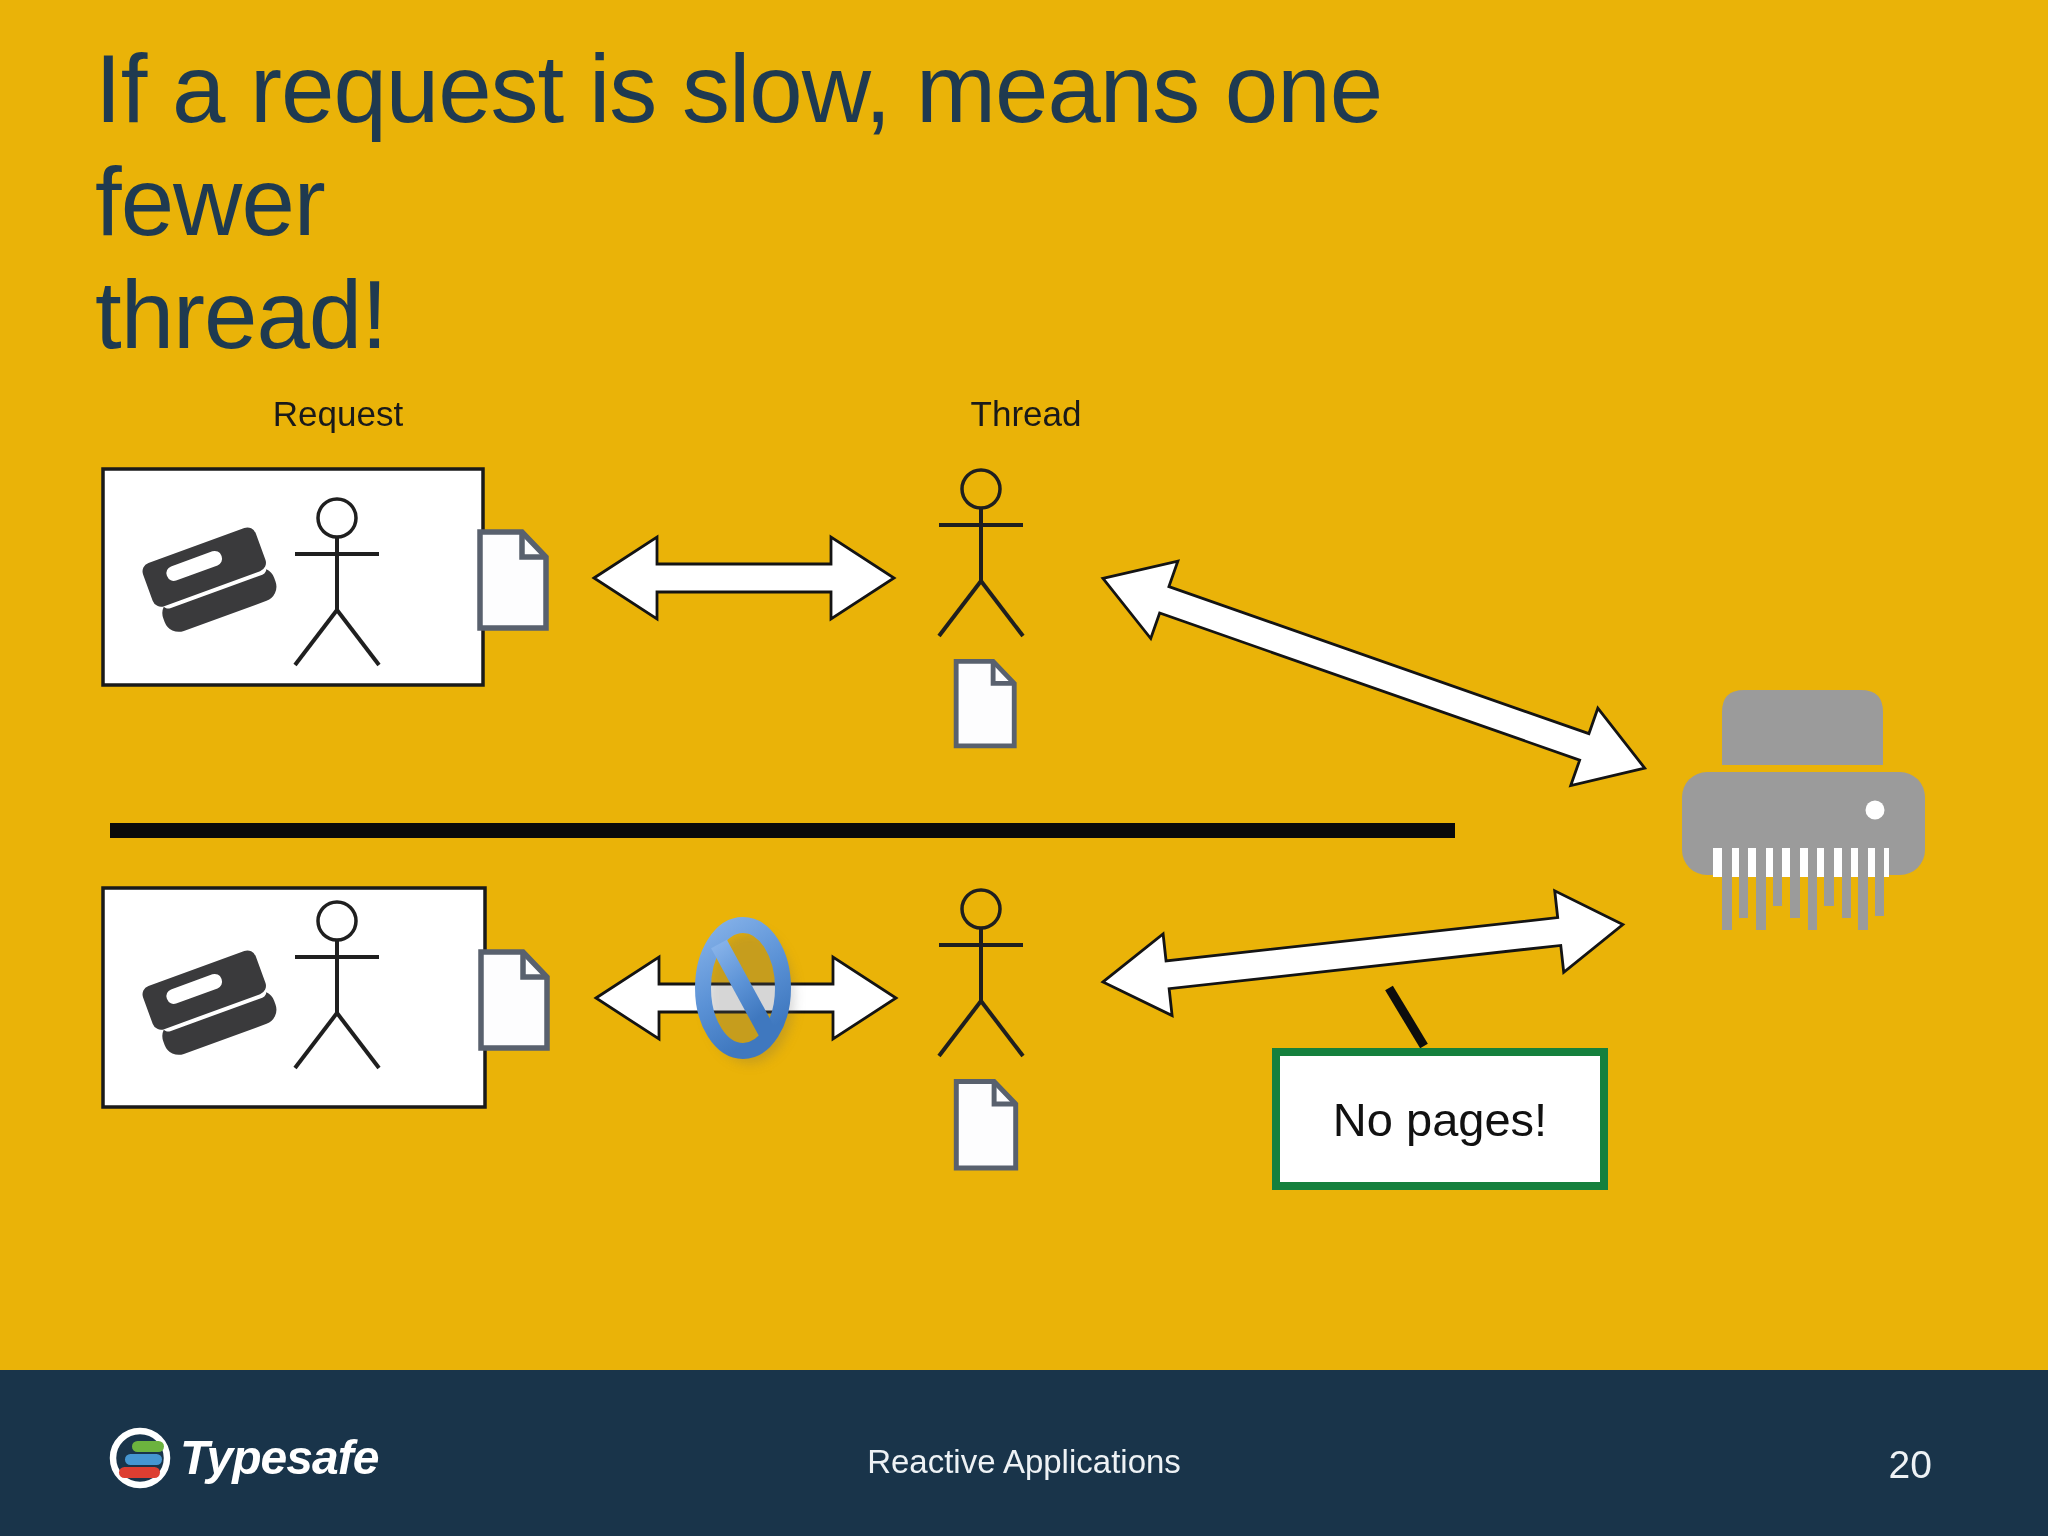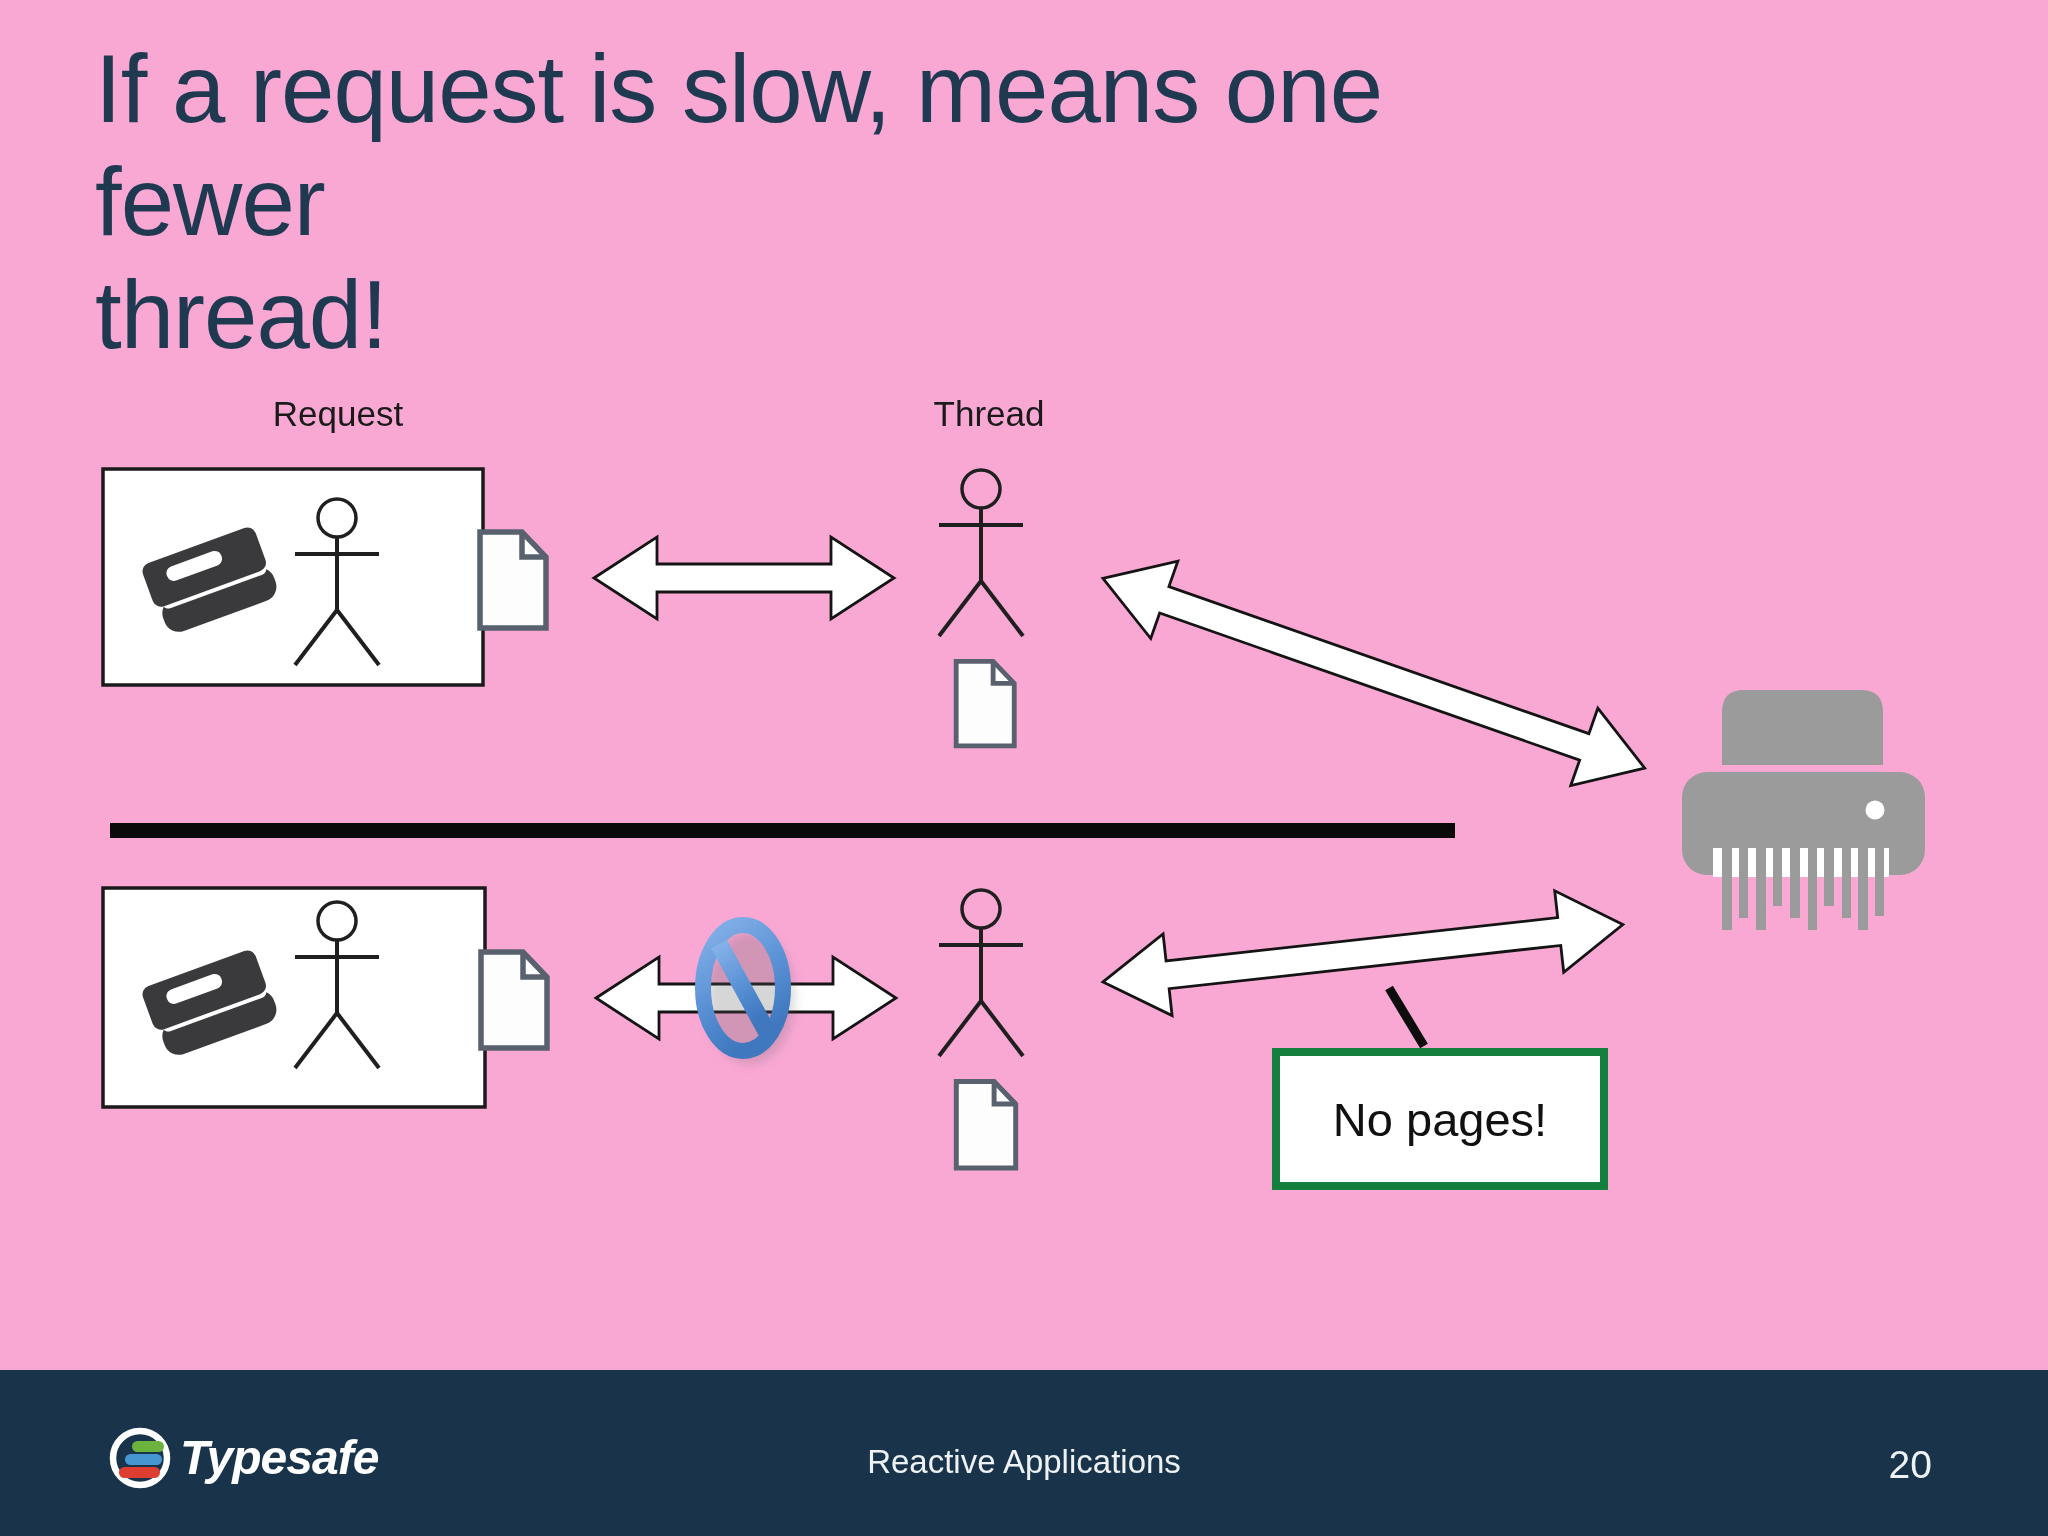--- a/index.html
+++ b/index.html
@@ -9,34 +9,34 @@
     --line-black: #111111;
     --shredder-gray: #9b9b9b;
     --accent-blue: #4c87cb;
     --logo-green: #6cb33e;
     --logo-blue: #4596d1;
     --logo-red: #dd3e31;
   }
   html,body { margin:0; padding:0; background:#e8e8e8; }
   .slide {
     position:relative; width:2048px; height:1536px;
-    background:#f9a8d4; overflow:hidden;
+    background:#eab308; overflow:hidden;
     font-family:"Liberation Sans","DejaVu Sans",sans-serif;
   }
   .slide-title {
     position:absolute; left:95px; top:32px; width:1420px;
     font-size:96px; line-height:113px; letter-spacing:-1px;
     color:var(--title-color); font-weight:400;
   }
   .col-label {
     position:absolute; top:394px; width:320px; text-align:center;
     font-size:35px; color:var(--label-color); font-weight:400;
   }
   .col-label.request { left:178px; }
-  .col-label.thread  { left:829px; }
+  .col-label.thread  { left:866px; }
   .col-label.core    { left:1645px; top:396px; }
   .diagram-svg { position:absolute; left:0; top:0; }
   .no-pages-box {
     position:absolute; left:1272px; top:1048px; width:336px; height:142px;
     background:#ffffff; border:8px solid #15803d; box-sizing:border-box;
     display:flex; align-items:center; justify-content:center;
     font-size:47px; color:#111; font-weight:400;
   }
   .footer {
     position:absolute; left:0; top:1370px; width:2048px; height:166px;

